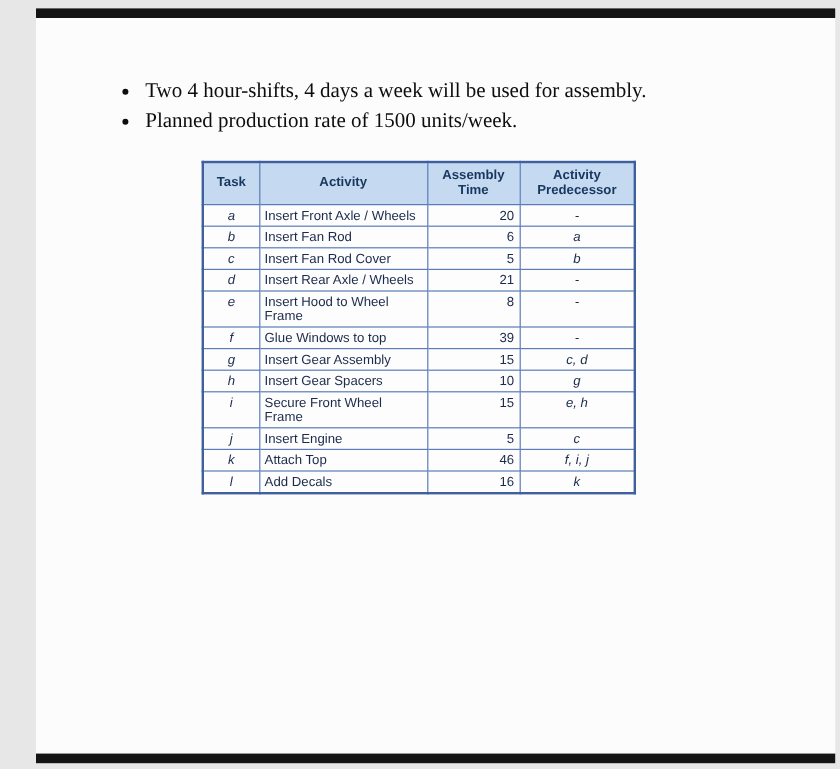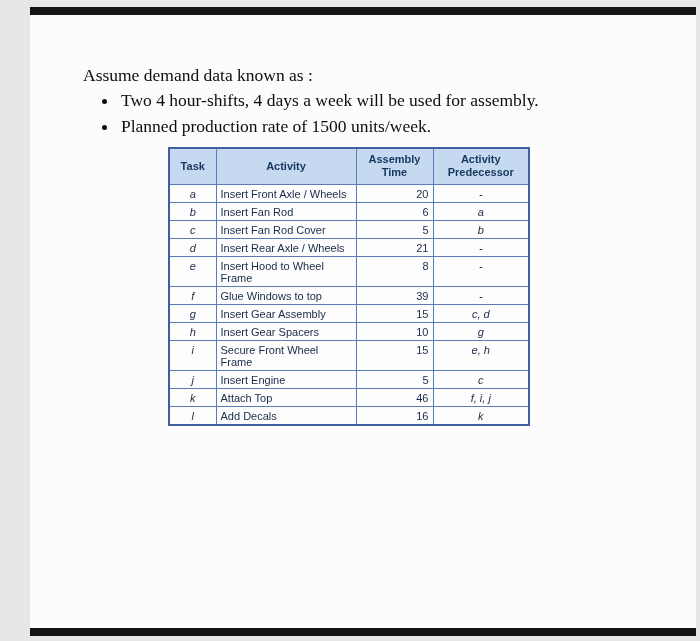--- a/index.html
+++ b/index.html
@@ -40,21 +40,21 @@
     width: 480px;
     margin: 0 0 6px 0;
     padding-left: 36px;
     list-style: disc outside;
     font-size: 17.5px;
     line-height: 1.45;
   }
   ul.bullets li { padding-left: 2px; }
   .table-wrap {
     margin-left: 85px;
-    margin-top: 8px;
+    margin-top: 20px;
   }
   table.task-table {
     border-collapse: collapse;
     font-family: "Liberation Sans", sans-serif;
     font-size: 11px;
     color: #1a2a4a;
     border: 2px solid #3f5f9e;
     background: #fdfdfd;
   }
   table.task-table th, table.task-table td {
@@ -87,21 +87,20 @@
   }
 </style>
 </head>
 <body>
 
 <div class="top-bar"></div>
 
 <div class="page">
 
 
-  <p class="para">Assume demand data known as :</p>
 
   <ul class="bullets">
     <li>Two 4 hour-shifts, 4 days a week will be used for assembly.</li>
     <li>Planned production rate of 1500 units/week.</li>
   </ul>
 
   <div class="table-wrap">
     <table class="task-table">
       <colgroup>
         <col class="c-task">

